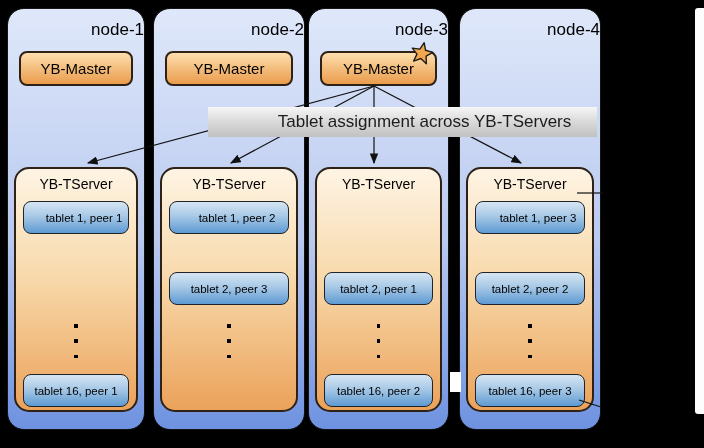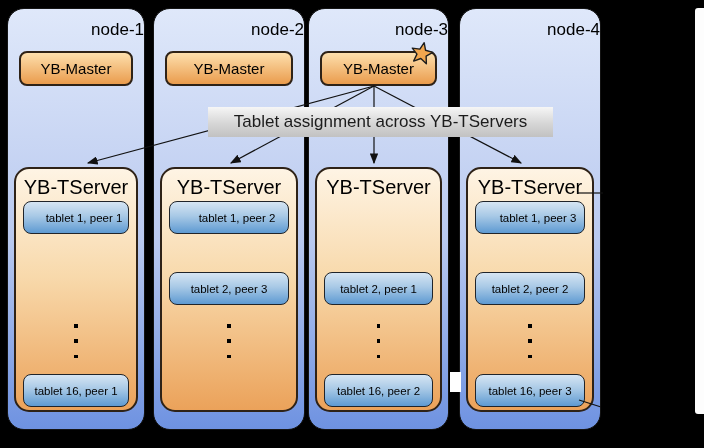--- a/index.html
+++ b/index.html
@@ -36,21 +36,21 @@
     transform:rotate(12deg);
   }
   
   .tserver{
     position:absolute;top:158px;left:6px;right:6px;height:245px;box-sizing:border-box;
     border:2px solid #2e2217;border-radius:15px;
     background:linear-gradient(180deg,var(--tserver-top,#fef4e4) 0%,#f8d9ab 45%,var(--tserver-bottom,#eba25a) 100%);
   }
   .tserver-title{
     position:absolute;top:7px;left:0;right:0;text-align:center;
-    font-size:20px;color:#000;
+    font-size:14px;color:#000;
   }
   .tablet{
     position:absolute;left:7px;right:7px;height:33px;box-sizing:border-box;
     border:1.5px solid #20242a;border-radius:8px;
     background:linear-gradient(180deg,var(--tablet-top,#d6e5f3) 0%,#a8c9e6 45%,var(--tablet-bottom,#5e9ad2) 100%);
     display:flex;align-items:center;justify-content:center;
     font-size:11.5px;color:#000;white-space:nowrap;
   }
   .slot1{top:32px;padding-left:16px;}
   .slot2{top:103px;}
@@ -61,21 +61,21 @@
   }
   .dots i{display:block;width:3.5px;height:3.5px;background:#000;}
   
   #arrows{position:absolute;left:0;top:0;z-index:5;pointer-events:none;}
   #arrows line{stroke:#111;stroke-width:1.2;}
   
   .banner{
     position:absolute;left:208px;top:107px;width:345px;height:30px;z-index:6;
     background:linear-gradient(180deg,var(--banner-top,#f6f6f6) 0%,#d6d6d6 55%,var(--banner-bottom,#c2c2c2) 100%);
     display:flex;align-items:center;justify-content:center;
-    font-size:17px;color:#1c1c1c;white-space:nowrap;
+    font-size:17px;color:#1c1c1c;white-space:nowrap;padding-left:44px;
   }
   
   .right-strip{
     position:absolute;right:0;top:8px;width:9px;height:406px;z-index:2;
     background:#fdfdfd;border-radius:3px 0 0 3px;
   }
   .gap-fragment{
     position:absolute;left:450px;top:372px;width:11px;height:20px;z-index:2;
     background:#fff;
   }

